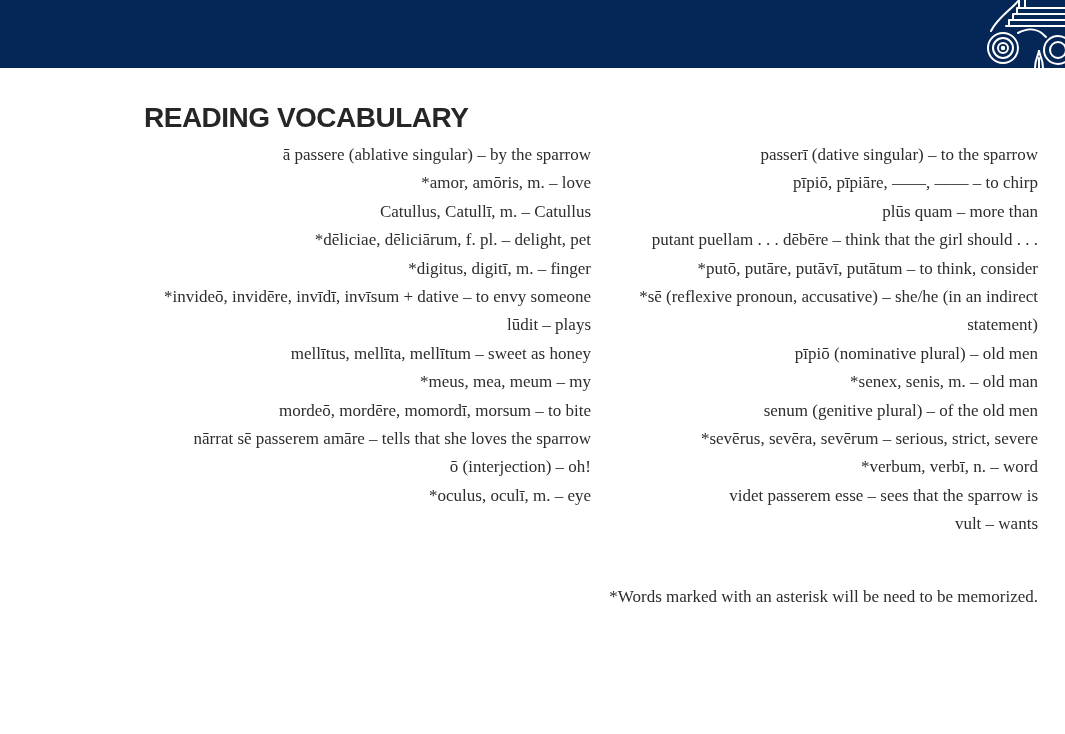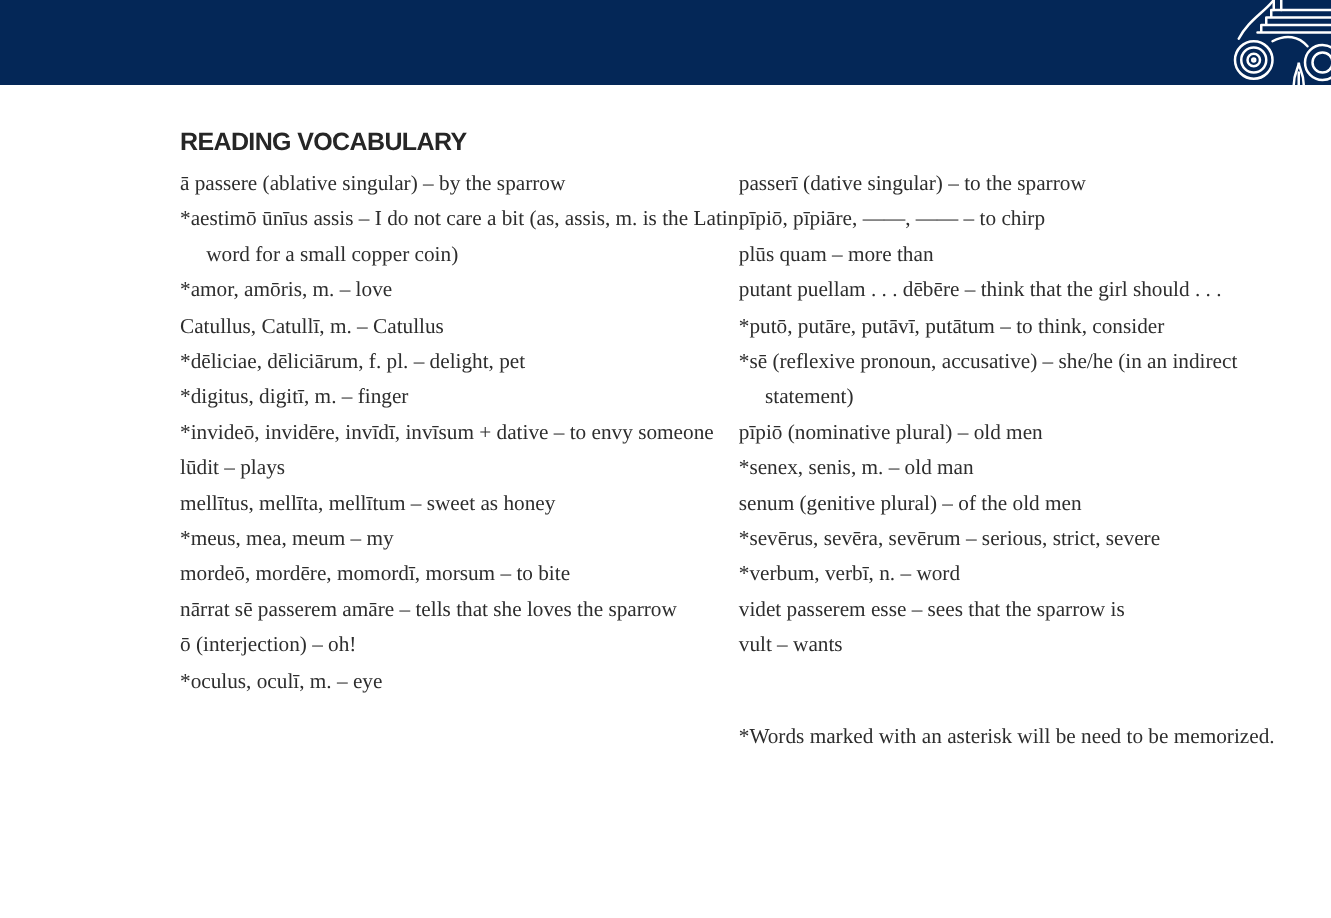--- a/index.html
+++ b/index.html
@@ -27,32 +27,33 @@
   }
 
   
   .content {
     padding: 36px 14px 0 144px;
   }
   h1.title {
     margin: 0 0 9px 0;
     font-family: "Liberation Sans", sans-serif;
     font-weight: bold;
-    font-size: 20px;
+    font-size: 28px;
     line-height: 1;
     letter-spacing: -0.5px;
     color: var(--title-color, #262626);
   }
   .cols {
     display: flex;
     gap: 0;
   }
   .col {
     width: 447px;
     flex: 0 0 447px;
+    text-align: right;
   }
   .col.right { margin-left: 0; }
   .entry {
     margin: 0;
     padding-left: 21px;
     text-indent: -21px;
     font-size: 17px;
     line-height: 28.4px;
     color: var(--text-color, #2d2d2d);
   }
@@ -85,21 +86,20 @@
     <path d="M62 68 C62 58 66 55 66 50 C66 55 70 58 70 68"></path>
     <path d="M66 58 V68"></path>
   </svg>
 </header>
 
 <main class="content">
   <h1 class="title">READING VOCABULARY</h1>
   <div class="cols">
     <div class="col left" id="col-left">
         <p class="entry">ā passere (ablative singular) – by the sparrow</p>
-        <p class="entry">*aestimō ūnīus assis – I do not care a bit (as, assis, m. is the Latin word for a small copper coin)</p>
         <p class="entry">*amor, amōris, m. – love</p>
         <p class="entry">Catullus, Catullī, m. – Catullus</p>
         <p class="entry">*dēliciae, dēliciārum, f. pl. – delight, pet</p>
         <p class="entry">*digitus, digitī, m. – finger</p>
         <p class="entry">*invideō, invidēre, invīdī, invīsum + dative – to envy someone</p>
         <p class="entry">lūdit – plays</p>
         <p class="entry">mellītus, mellīta, mellītum – sweet as honey</p>
         <p class="entry">*meus, mea, meum – my</p>
         <p class="entry">mordeō, mordēre, momordī, morsum – to bite</p>
         <p class="entry">nārrat sē passerem amāre – tells that she loves the sparrow</p>

